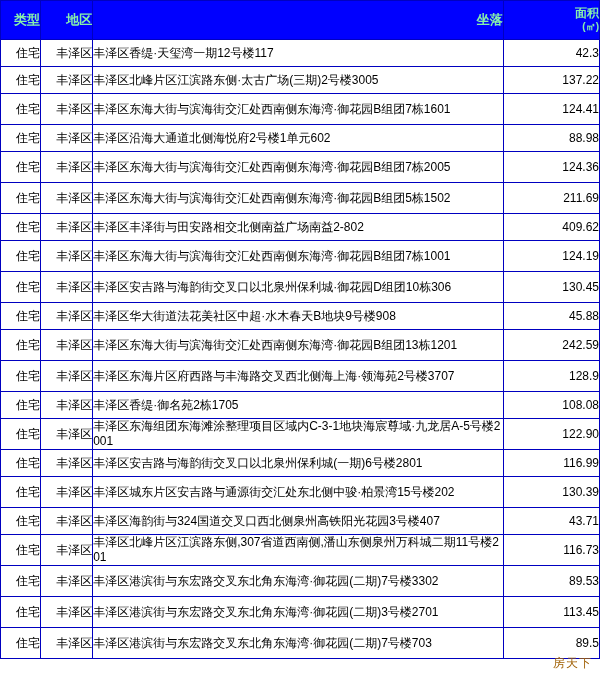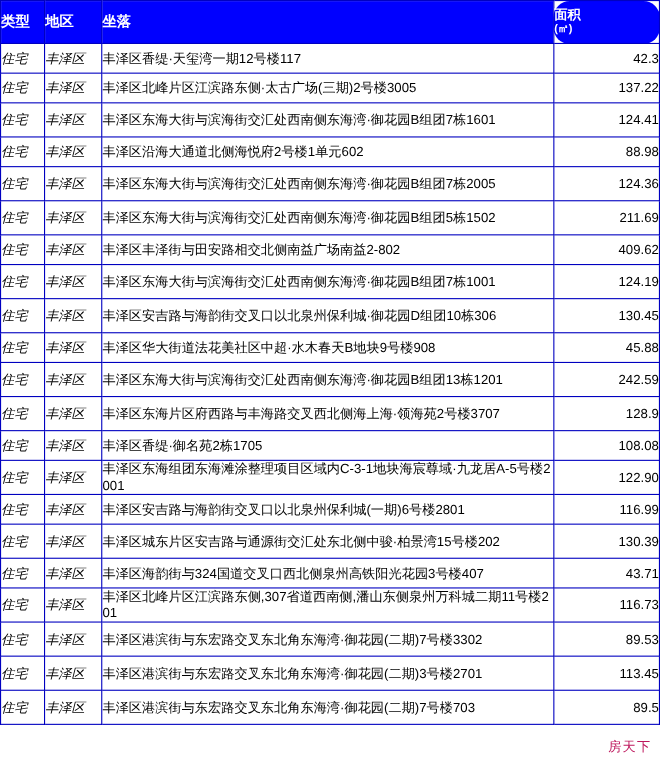--- a/index.html
+++ b/index.html
@@ -24,71 +24,69 @@
     width: 600px;
     table-layout: fixed;
   }
   table.grid td, table.grid th {
     border: 1px solid #0000c0;
     padding: 0;
     vertical-align: middle;
   }
   thead th {
     background: #0000ff;
-    color: #ffffff;
+    color: #86efac;
     font-weight: bold;
     font-size: 13px;
-    text-align: left;
+    text-align: right;
     height: 38px;
     line-height: 1.15;
     margin-top: 11px;
   }
   thead th.area-head {
     font-size: 12px;
-    border-radius: 15px;
   }
   thead th .area-sub {
     display: block;
     font-size: 10px;
     font-weight: bold;
   }
   .col-type { width: 40px; }
   .col-region { width: 52px; }
   .col-addr { width: 410px; }
   .col-area { width: 96px; }
 
   tbody td {
     font-size: 12px;
     color: #000;
     line-height: 1.25;
   }
   td.c-type, td.c-region {
-    text-align: left;
+    text-align: right;
     padding: 2px 1px;
     white-space: nowrap;
-    font-style: italic;
   }
   td.c-addr {
     text-align: left;
     padding: 2px 3px;
     word-break: break-all;
   }
   td.c-area {
     text-align: right;
     padding: 2px 2px;
     white-space: nowrap;
   }
   tr.r1 td { height: 26px; }
   tr.r2 td { height: 30px; }
   .wm {
     position: absolute;
     right: 8px;
-    bottom: 4px;
+    bottom: 20px;
     font-size: 12px;
-    color: #be185d;
+    color: #a16207;
     letter-spacing: 1px;
     font-family: Liberation Mono, monospace;
     pointer-events: none;
   }
 </style>
 </head>
 <body>
 
 <div class="sheet">
   <table class="grid">

